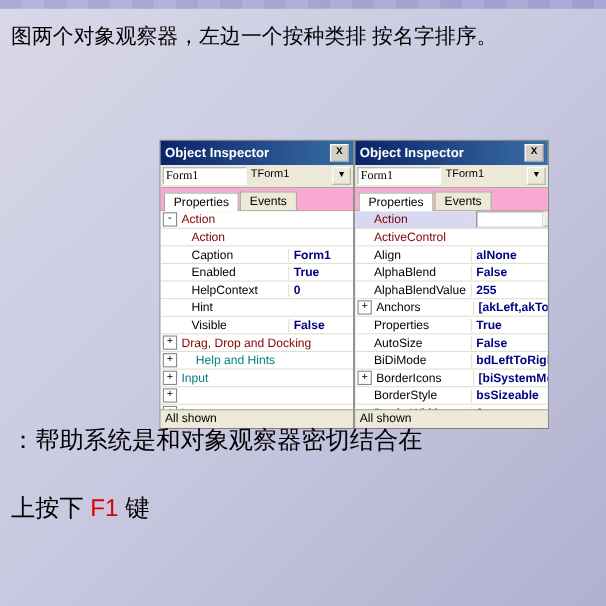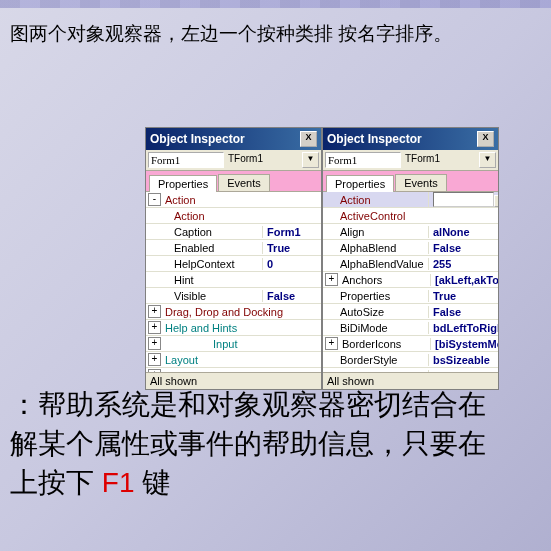--- a/index.html
+++ b/index.html
@@ -1,18 +1,18 @@
 <!DOCTYPE html>
 <html><head>
 <meta charset="utf-8">
 <style>
 body{margin:0;font-family:"Microsoft YaHei",SimSun,sans-serif;background:linear-gradient(135deg,#d8d8e8 0%,#c8c8e0 50%,#b0b0d0 100%);width:551px;height:551px;position:relative;overflow:hidden}
 .bg-pattern{position:absolute;top:0;left:0;right:0;height:8px;background:repeating-linear-gradient(90deg,#4040a0 0 20px,#6060c0 20px 40px);opacity:.3}
 .text-top{position:absolute;top:20px;left:10px;right:10px;font-size:19px;color:#000;line-height:1.5}
-.text-bottom{position:absolute;top:385px;left:10px;right:10px;font-size:28px;color:#000;line-height:1.4}
+.text-bottom{position:absolute;top:385px;left:10px;right:10px;font-size:22px;color:#000;line-height:1.4}
 .text-bottom .f1{color:#d00}
 .inspectors{position:absolute;top:127px;left:145px;display:flex;}
 .inspector{width:175px;background:#ece9d8;border:1px solid #808080;font-family:Tahoma,sans-serif;font-size:11px}
 .titlebar{background:linear-gradient(90deg,#0a246a,#3a6ea5);color:#fff;font-weight:bold;padding:3px 4px;display:flex;justify-content:space-between;align-items:center;font-size:12px}
 .close-btn{width:15px;height:14px;background:#d4d0c8;border:1px outset #fff;color:#000;font-size:9px;text-align:center;line-height:11px;font-weight:bold;cursor:pointer}
 .combo-row{display:flex;padding:2px;background:#ece9d8;border-bottom:1px solid #aca899}
 .combo-row input{flex:1;min-width:0;font-size:11px;border:1px inset #fff;padding:1px 2px;font-family:Tahoma}
 .combo-row .type{flex:1;font-size:10px;padding:1px 4px;color:#000}
 .combo-row .dd{width:15px;background:#ece9d8;border:1px outset #fff;text-align:center;font-size:8px;line-height:12px;cursor:pointer}
 .tabs{display:flex;background:#f9a8d4;padding:3px 3px 0 3px;border-bottom:1px solid #aca899}
@@ -98,29 +98,28 @@
           <span class="indent"></span>
           <span class="name">Visible</span>
           <span class="val">False</span>
         </div>
         <div class="row">
           <span class="exp">+</span>
           <span class="name maroon" style="flex: 1 1 0%;">Drag, Drop and Docking</span>
         </div>
         <div class="row">
           <span class="exp">+</span>
-          <span class="name link" style="flex: 1 1 0%;">Help and Hints</span>
-        </div>
-        <div class="row">
-          <span class="exp">+</span>
-          <span class="name link" style="flex: 1 1 0%; margin-left: 48px;">Input</span>
-        </div>
-        <div class="row">
-          <span class="exp">+</span>
-          <span class="name link" style="flex: 1 1 0%;">Layout</span>
+          <span class="name link" style="flex: 1 1 0%; margin-left: 13px;">Help and Hints</span>
+        </div>
+        <div class="row">
+          <span class="exp">+</span>
+          <span class="name link" style="flex: 1 1 0%;">Input</span>
+        </div>
+        <div class="row">
+          <span class="exp">+</span>
         </div>
         <div class="row">
           <span class="exp">+</span>
           <span class="name link" style="flex: 1 1 0%;">Legacy</span>
         </div>
       </div>
     <div class="status">All shown</div>
   </div>
 
   <div class="inspector">
@@ -198,15 +197,15 @@
           <span class="name">BorderWidth</span>
           <span class="val">0</span>
         </div>
       </div>
     <div class="status">All shown</div>
   </div>
 </div>
 
 <div class="text-bottom">
   <span>：帮助系统是和对象观察器密切结合在</span><br>
-  <span>解某个属性或事件的帮助信息，只要在</span><br>
+  <br>
   <span>上按下 </span><span class="f1">F1</span><span> 键</span>
 </div>
 
 </body></html>

